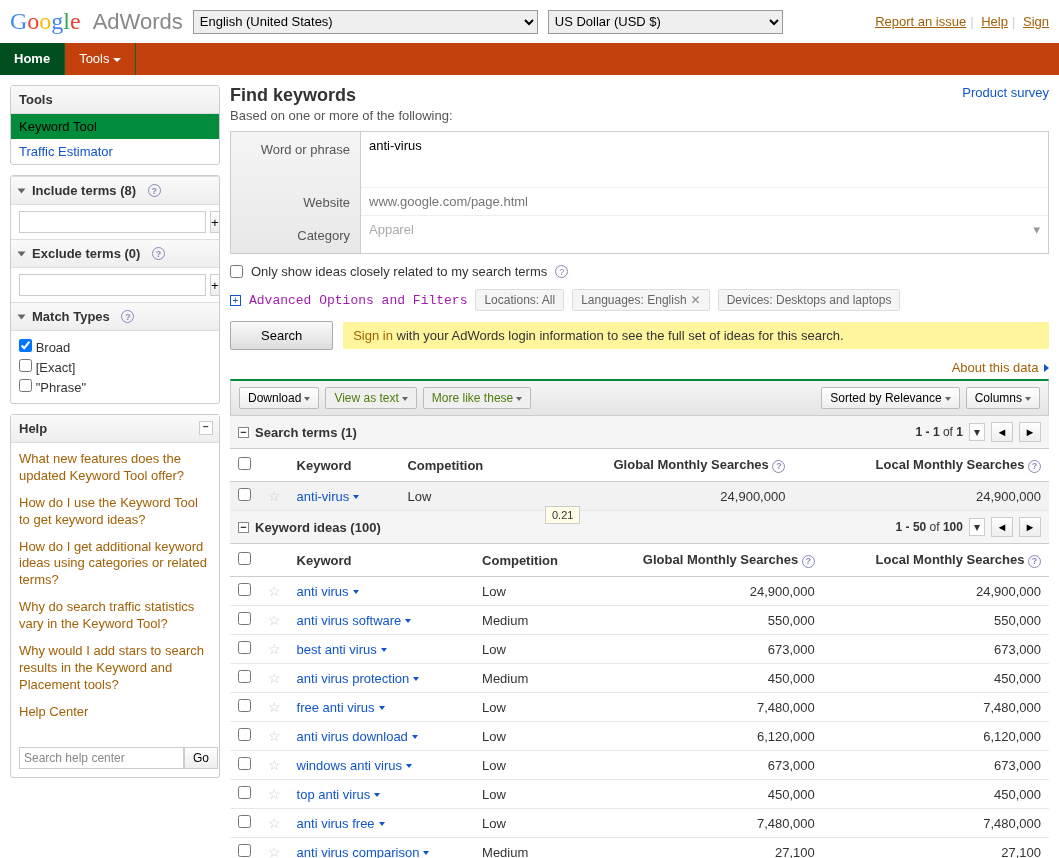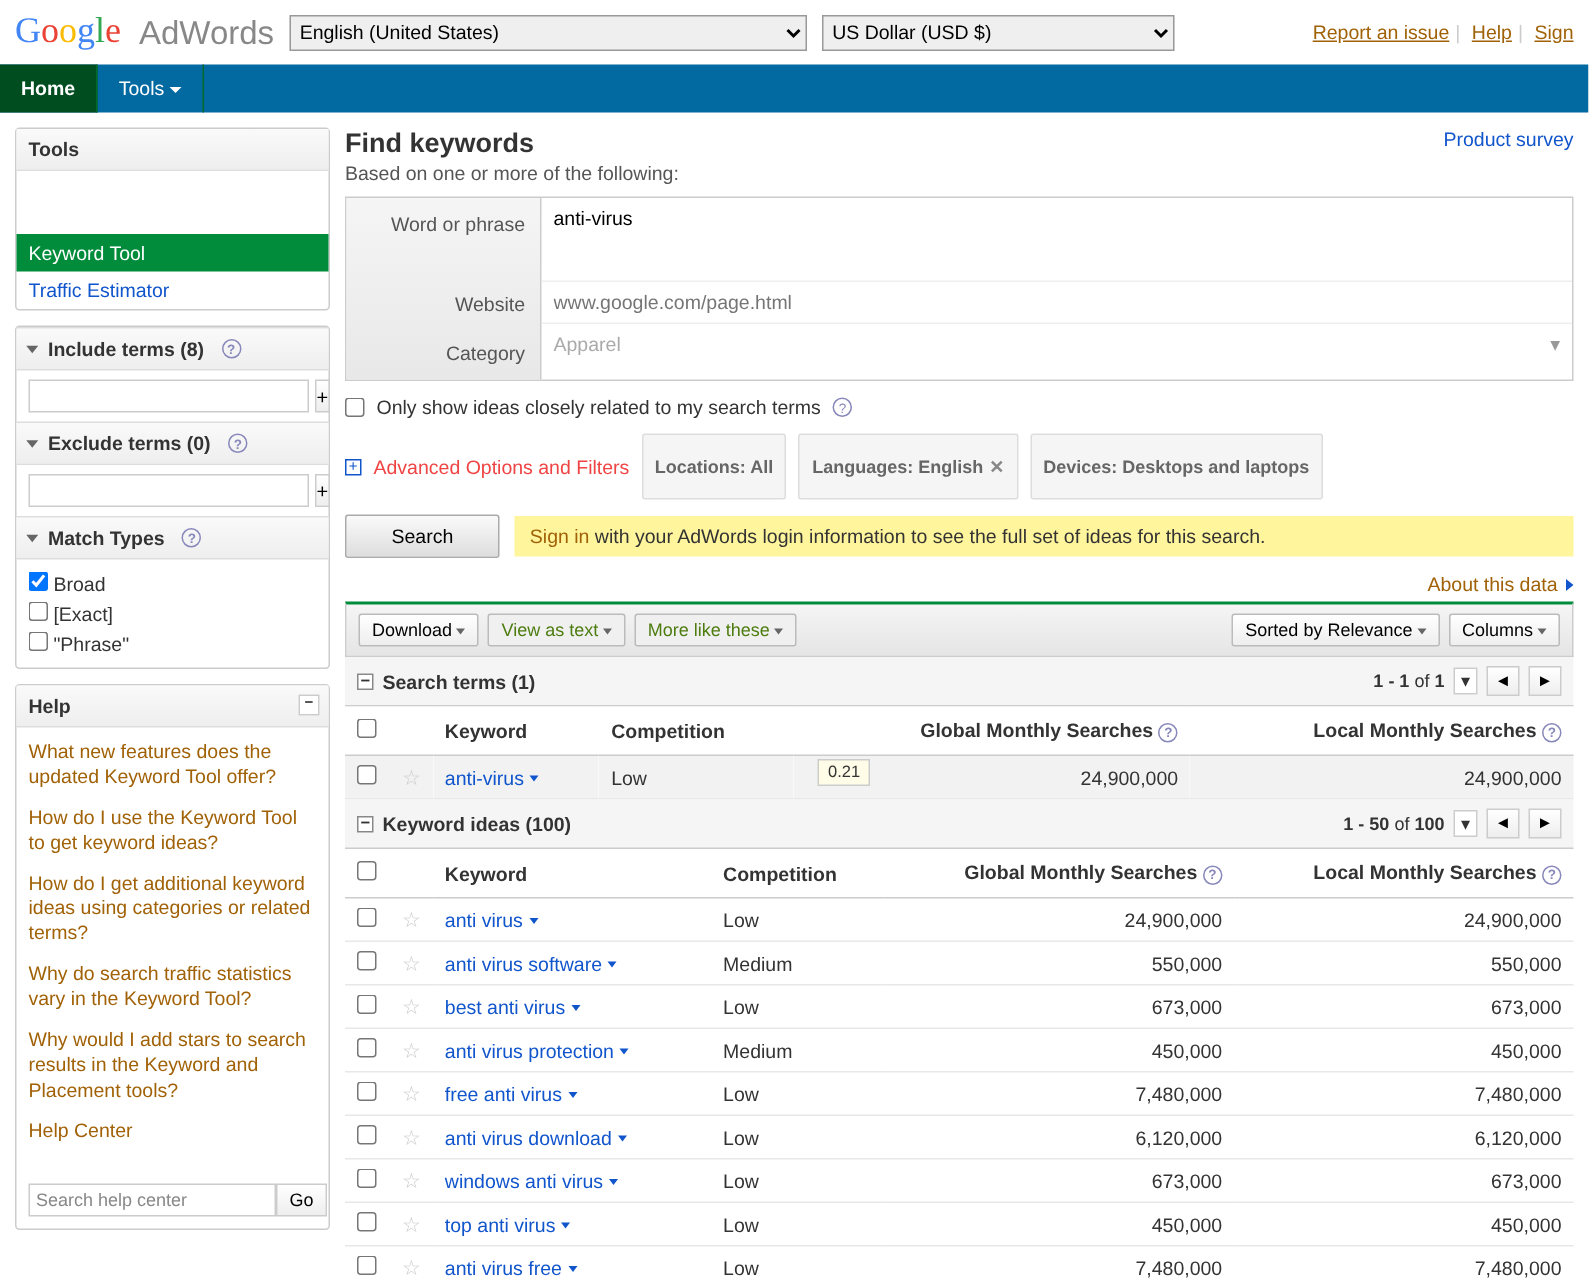--- a/index.html
+++ b/index.html
@@ -11,32 +11,32 @@
 .logo .g1 { color: #4285f4; } .logo .o1 { color: #ea4335; } .logo .o2 { color: #fbbc05; }
 .logo .g2 { color: #4285f4; } .logo .l1 { color: #34a853; } .logo .e1 { color: #ea4335; }
 .adwords { color: #888; font-size: 22px; font-weight: normal; margin-left: 2px; }
 .header select { height: 24px; font-size: 13px; border: 1px solid #999; padding: 2px; }
 .header .sel1 { width: 345px; }
 .header .sel2 { width: 235px; }
 .header-links { margin-left: auto; font-size: 13px; }
 .header-links a { text-decoration: underline; }
 .header-links .sep { color: #ccc; margin: 0 4px; }
 
-.navbar { background: #0369a1; height: 32px; display: flex; align-items: stretch; }
+.navbar { background: #c2410c; height: 32px; display: flex; align-items: stretch; }
 .navbar .tab { color: #fff; padding: 8px 14px; font-size: 13px; cursor: pointer; border-right: 1px solid #006b2b; }
 .navbar .tab.active { background: #004d1f; font-weight: bold; }
 .caret-down { display: inline-block; width: 0; height: 0; border-left: 4px solid transparent; border-right: 4px solid transparent; border-top: 4px solid #fff; margin-left: 4px; vertical-align: middle; }
 
 .content { display: flex; padding: 10px; gap: 10px; }
 .sidebar { width: 210px; flex-shrink: 0; }
 .panel { border: 1px solid #ccc; border-radius: 3px; margin-bottom: 10px; background: #fff; }
 .panel-title { background: linear-gradient(#fafafa,#eee); padding: 6px 8px; font-weight: bold; font-size: 13px; border-bottom: 1px solid #ddd; position: relative; }
 .panel-body { padding: 0; }
 .side-item { padding: 5px 8px; cursor: pointer; font-size: 13px; }
-.side-item.active { background: #008c3a; color: #ffffff; margin-top: 42px; }
+.side-item.active { background: #008c3a; color: #000000; }
 .side-item.link { color: #1155cc; }
 
 .filter-head { padding: 6px 8px; font-weight: bold; font-size: 13px; display: flex; align-items: center; gap: 4px; background: linear-gradient(#fafafa,#eee); border-top: 1px solid #ddd; border-bottom: 1px solid #ddd; }
 .filter-body { padding: 6px 8px; display: flex; gap: 4px; }
 .filter-body input[type=text] { flex: 1; border: 1px solid #ccc; height: 22px; padding: 0 4px; }
 .plus-btn { width: 22px; height: 22px; border: 1px solid #ccc; background: linear-gradient(#fff,#eee); cursor: pointer; }
 .match-body { padding: 6px 8px; }
 .match-body label { display: block; padding: 2px 0; }
 .help-q { display: inline-flex; width: 13px; height: 13px; border: 1px solid #88b; border-radius: 50%; color: #88b; font-size: 9px; align-items: center; justify-content: center; cursor: help; }
 .tri { display: inline-block; width: 0; height: 0; border-top: 4px solid transparent; border-bottom: 4px solid transparent; border-left: 5px solid #666; margin-right: 4px; transform: rotate(90deg); }
@@ -61,22 +61,22 @@
 .search-inputs .field { padding: 6px 8px; border-bottom: 1px solid #eee; }
 .search-inputs .field:last-child { border-bottom: none; }
 .search-inputs textarea { width: 100%; border: none; resize: none; height: 40px; font-family: Arial; font-size: 13px; outline: none; }
 .search-inputs input.ph { width: 100%; border: none; color: #aaa; font-size: 13px; outline: none; }
 .cat-row { display: flex; align-items: center; }
 .cat-dd { color: #aaa; flex: 1; }
 .cat-arrow { color: #999; }
 
 .opts-row { margin: 10px 0; display: flex; align-items: center; gap: 8px; font-size: 13px; }
 .adv-row { display: flex; align-items: center; gap: 8px; font-size: 13px; margin-bottom: 10px; flex-wrap: wrap; }
-.expander { color: #ef4444; cursor: pointer; }
-.chip { border: 1px solid #ddd; background: #f5f5f5; padding: 14px 8px; font-size: 12px; color: #666; border-radius: 2px; font-weight: bold; }
+.expander { color: #a21caf; cursor: pointer; font-family: Liberation Mono, monospace; }
+.chip { border: 1px solid #ddd; background: #f5f5f5; padding: 3px 8px; font-size: 12px; color: #666; border-radius: 2px; }
 .chip .x { margin-left: 4px; cursor: pointer; color: #888; }
 
 .btn-row { display: flex; align-items: center; gap: 10px; margin-bottom: 10px; }
 .search-btn { border: 1px solid #aaa; background: linear-gradient(#fafafa,#ddd); padding: 6px 30px; font-size: 13px; cursor: pointer; border-radius: 2px; }
 .signin-bar { background: #fff59d; padding: 6px 10px; flex: 1; font-size: 13px; }
 
 .about-link { text-align: right; font-size: 13px; margin-bottom: 4px; }
 .about-link .tri2 { display: inline-block; border-top: 4px solid transparent; border-bottom: 4px solid transparent; border-left: 5px solid #1155cc; margin-left: 2px; }
 
 .toolbar { background: linear-gradient(#f5f5f5,#e5e5e5); border: 1px solid #ccc; border-top: 2px solid #008c3a; padding: 6px 8px; display: flex; gap: 6px; align-items: center; }

